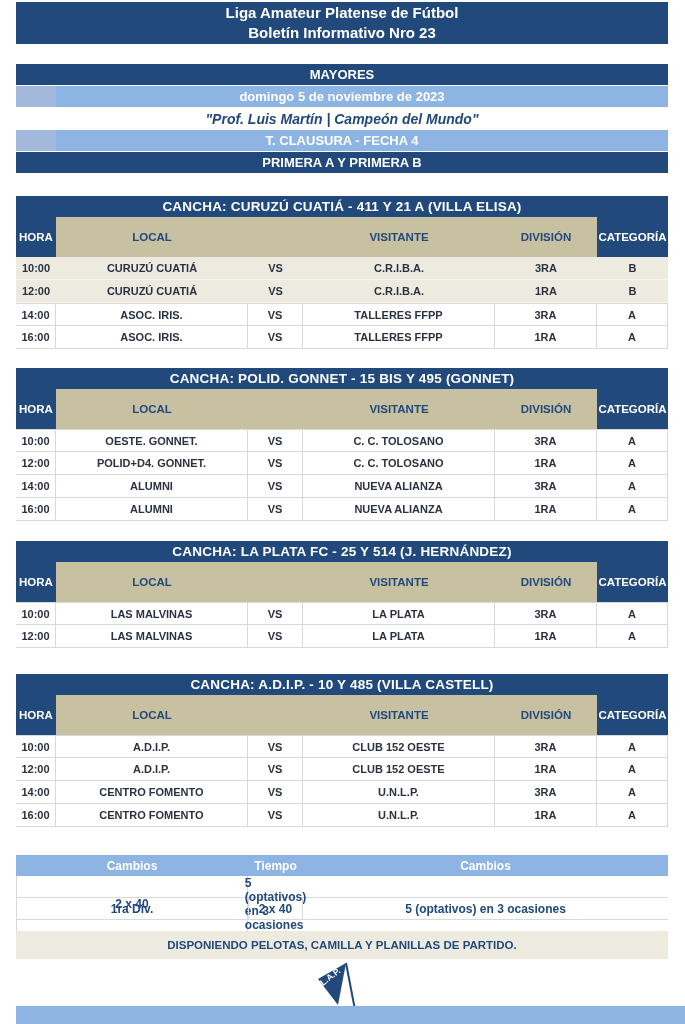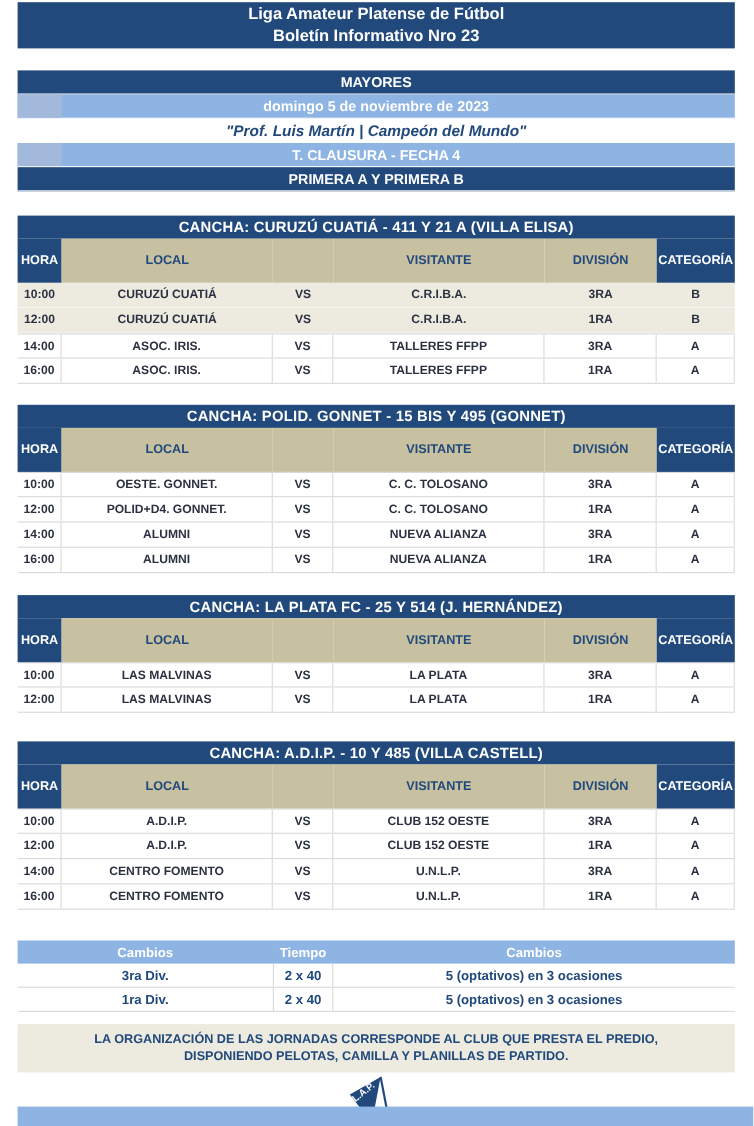--- a/index.html
+++ b/index.html
@@ -290,35 +290,33 @@
 </div>
 
   <section class="rules-table">
     <div class="rules-header">
       <div class="cell">Cambios</div>
       <div class="cell">Tiempo</div>
       <div class="cell">Cambios</div>
     </div>
     <div id="rules-rows">
   <div class="rules-row">
-    <div class="cell r-division">3ra Div.</div>
     <div class="cell r-tiempo">2 x 40</div>
     <div class="cell r-cambios">5 (optativos) en 3 ocasiones</div>
   </div>
 
   <div class="rules-row">
     <div class="cell r-division">1ra Div.</div>
     <div class="cell r-tiempo">2 x 40</div>
     <div class="cell r-cambios">5 (optativos) en 3 ocasiones</div>
   </div>
 </div>
   </section>
 
   <section class="note">
-    <div>LA ORGANIZACIÓN DE LAS JORNADAS CORRESPONDE AL CLUB QUE PRESTA EL PREDIO,</div>
     <div>DISPONIENDO PELOTAS, CAMILLA Y PLANILLAS DE PARTIDO.</div>
   </section>
 
   <div class="logo">
     <svg viewBox="0 0 64 56">
       <line x1="36" y1="2" x2="46" y2="54" stroke="#21497C" stroke-width="2"></line>
       <polygon points="36,2 8,18 28,44" fill="#21497C"></polygon>
       <text x="13" y="25" transform="rotate(-38 13 25)" fill="#ffffff" font-size="8.5" font-weight="bold" font-family="Liberation Sans, sans-serif">L.A.P.</text>
     </svg>
     <div class="logo-text">

